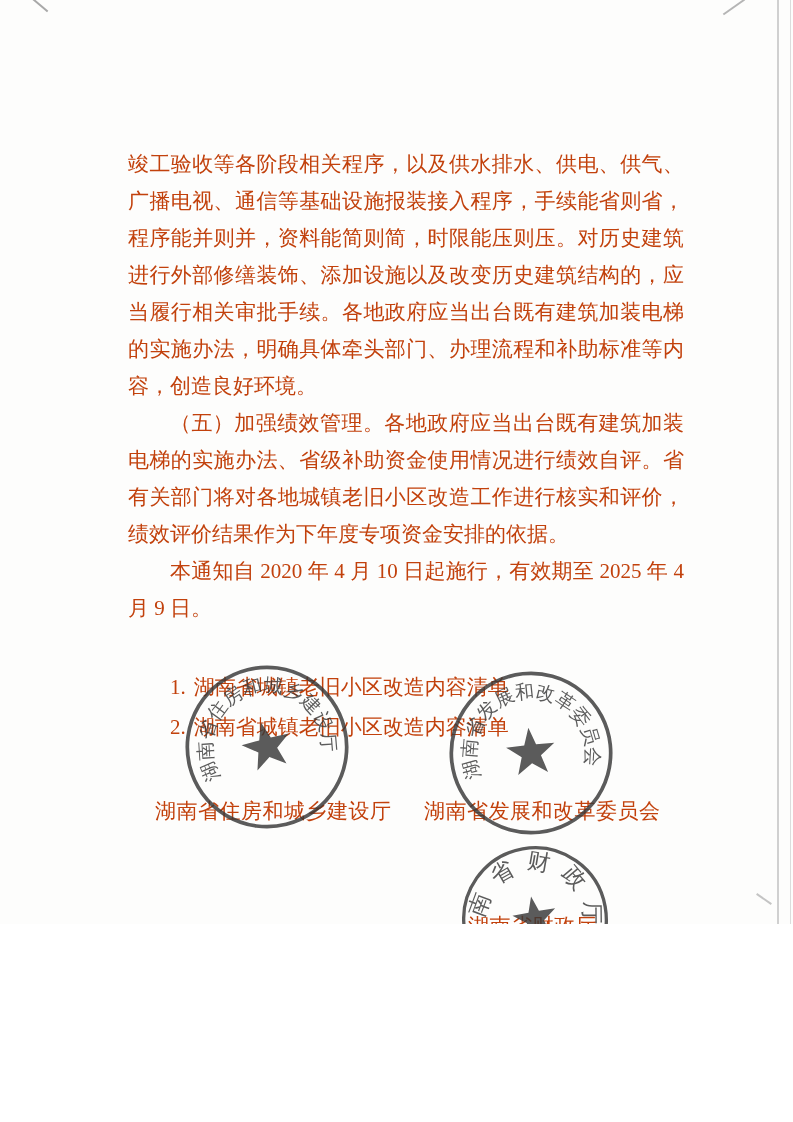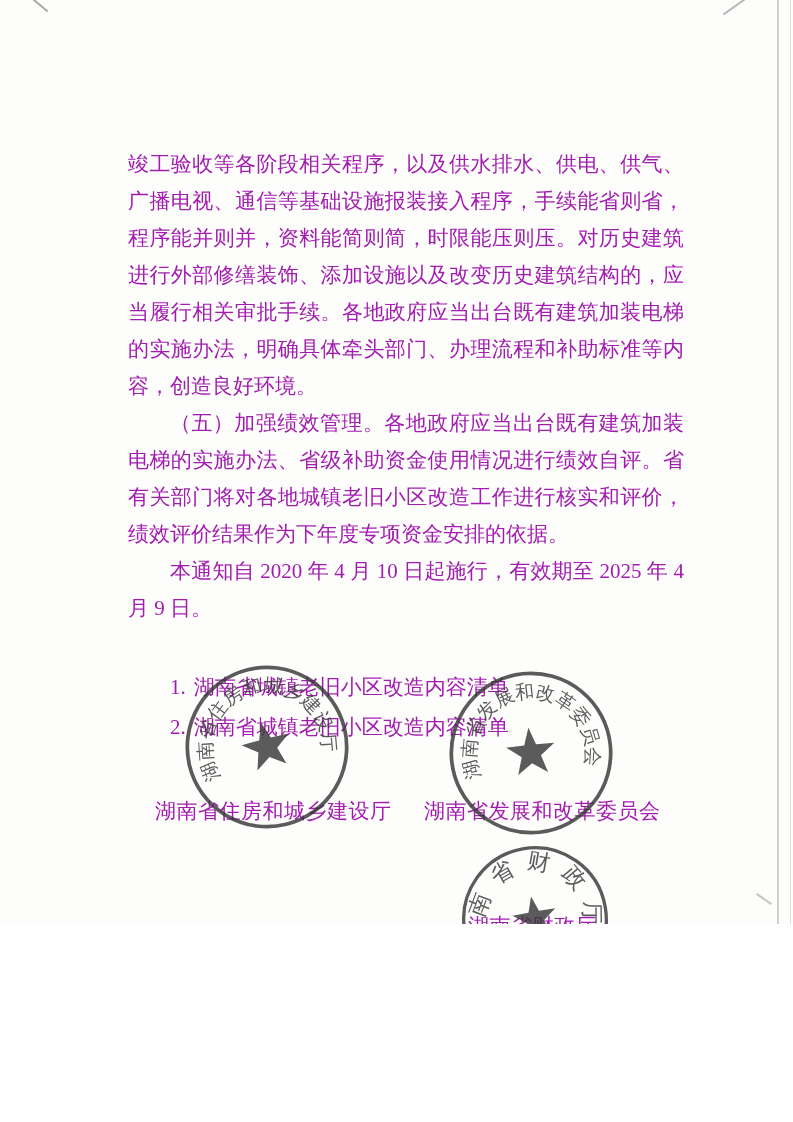--- a/index.html
+++ b/index.html
@@ -2,21 +2,21 @@
 <html><head>
 <meta charset="utf-8">
 <style>
   html,body { margin:0; padding:0; background:#ffffff; }
   .page {
     position:relative;
     width:793px; height:924px;
     background:#fdfdfc;
     overflow:hidden;
     font-family:"Liberation Serif","DejaVu Serif",serif;
-    color:#a21caf;
+    color:#c2410c;
   }
   .content {
     position:absolute;
     left:128px; top:146px; width:556px;
     font-size:21px; line-height:37px;
     text-align:justify;
   }
   .content p { margin:0; }
   .indent { text-indent:2em; }
   .lead-bold { font-weight:400; }

